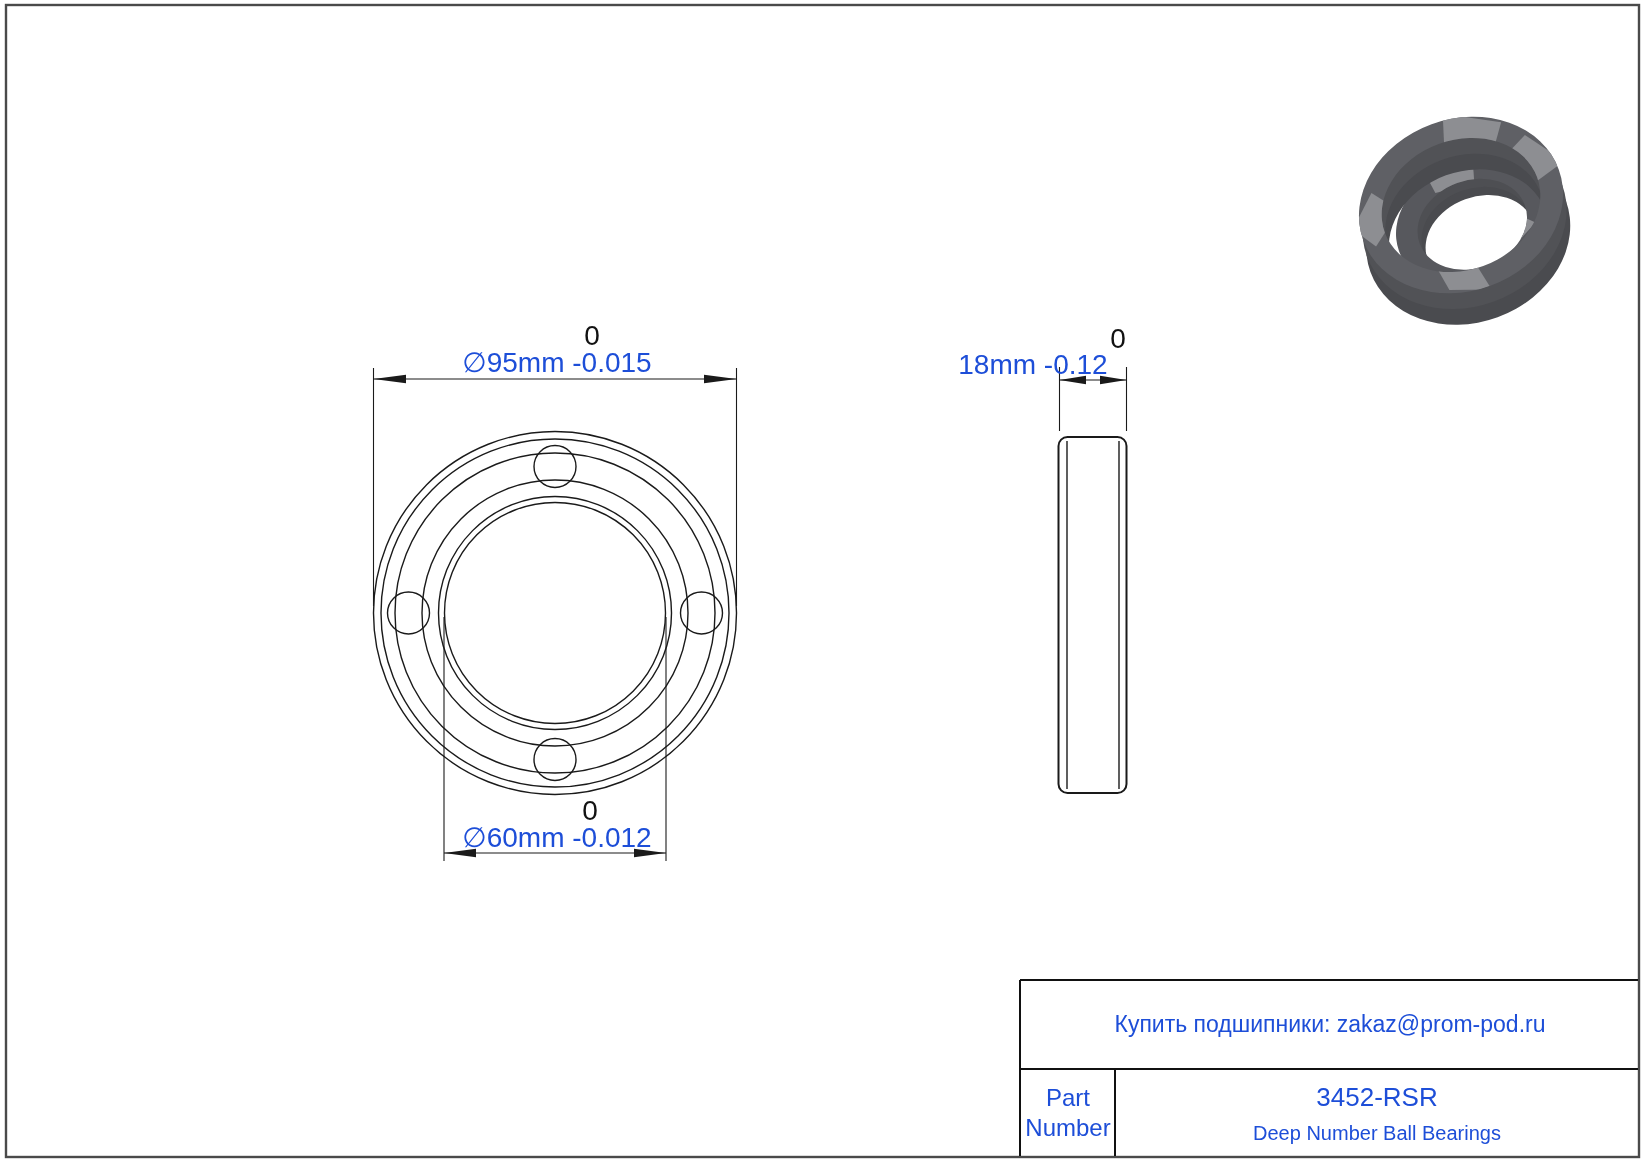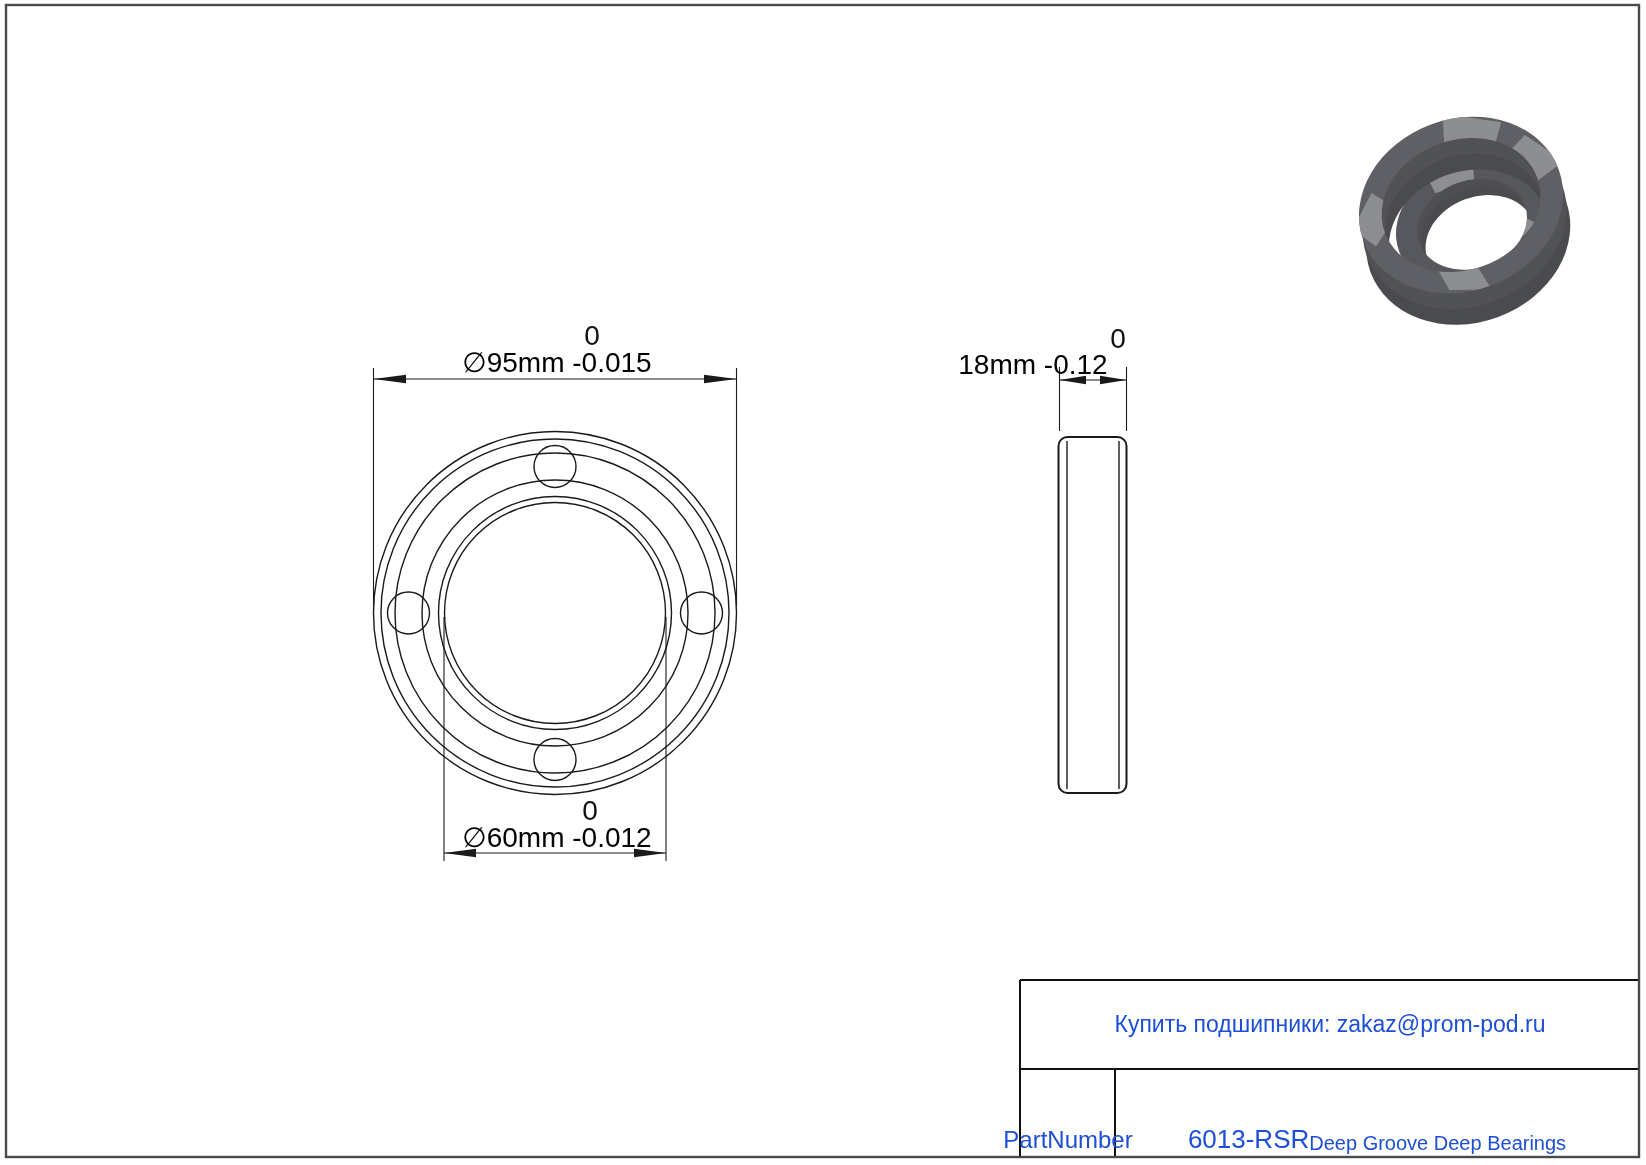--- a/index.html
+++ b/index.html
@@ -7,41 +7,41 @@
     position:relative;
     width:1646px;height:1165px;
     background:#ffffff;
     font-family:"Liberation Sans", sans-serif;
     overflow:hidden;
   }
   #linework{position:absolute;left:0;top:0;}
   .dim-label{
     position:absolute;
     transform:translateX(-50%);
-    color:#000000;
+    color:#1d4ed8;
     font-size:28px;
     line-height:1;
     white-space:nowrap;
   }
   .dim-zero{
     position:absolute;
     transform:translateX(-50%);
     color:#111;
     font-size:28px;
     line-height:1;
   }
   .cell{
     position:absolute;
     display:flex;
     align-items:center;
     justify-content:center;
     color:#1d4ed8;
     text-align:center;
   }
-  .cell.col{flex-direction:row;align-items:flex-end;}
+  .cell.col{flex-direction:column;}
   #contact-cell{left:1022px;top:982px;width:616px;height:85px;font-size:23px;}
   #part-label-cell{left:1022px;top:1071px;width:92px;height:84px;font-size:24px;line-height:1.25;}
   #part-value-cell{left:1116px;top:1071px;width:522px;height:84px;}
   #part-number{font-size:26px;}
   #bearing-type{font-size:20px;margin-top:9px;}
 </style>
 </head>
 <body>
 
 <div id="stage">
@@ -141,17 +141,17 @@
   <div class="dim-label" style="left:1033px;top:351px">18mm -0.12</div>
 
   <div class="cell" id="contact-cell">Купить подшипники: zakaz@prom-pod.ru</div>
 
   <div class="cell col" id="part-label-cell">
     <span>Part</span>
     <span>Number</span>
   </div>
 
   <div class="cell col" id="part-value-cell">
-    <span id="part-number">6013-RSR</span>
-    <span id="bearing-type">Deep Groove Deep Bearings</span>
+    <span id="part-number">3452-RSR</span>
+    <span id="bearing-type">Deep Number Ball Bearings</span>
   </div>
 
 </div>
 
 </body></html>

